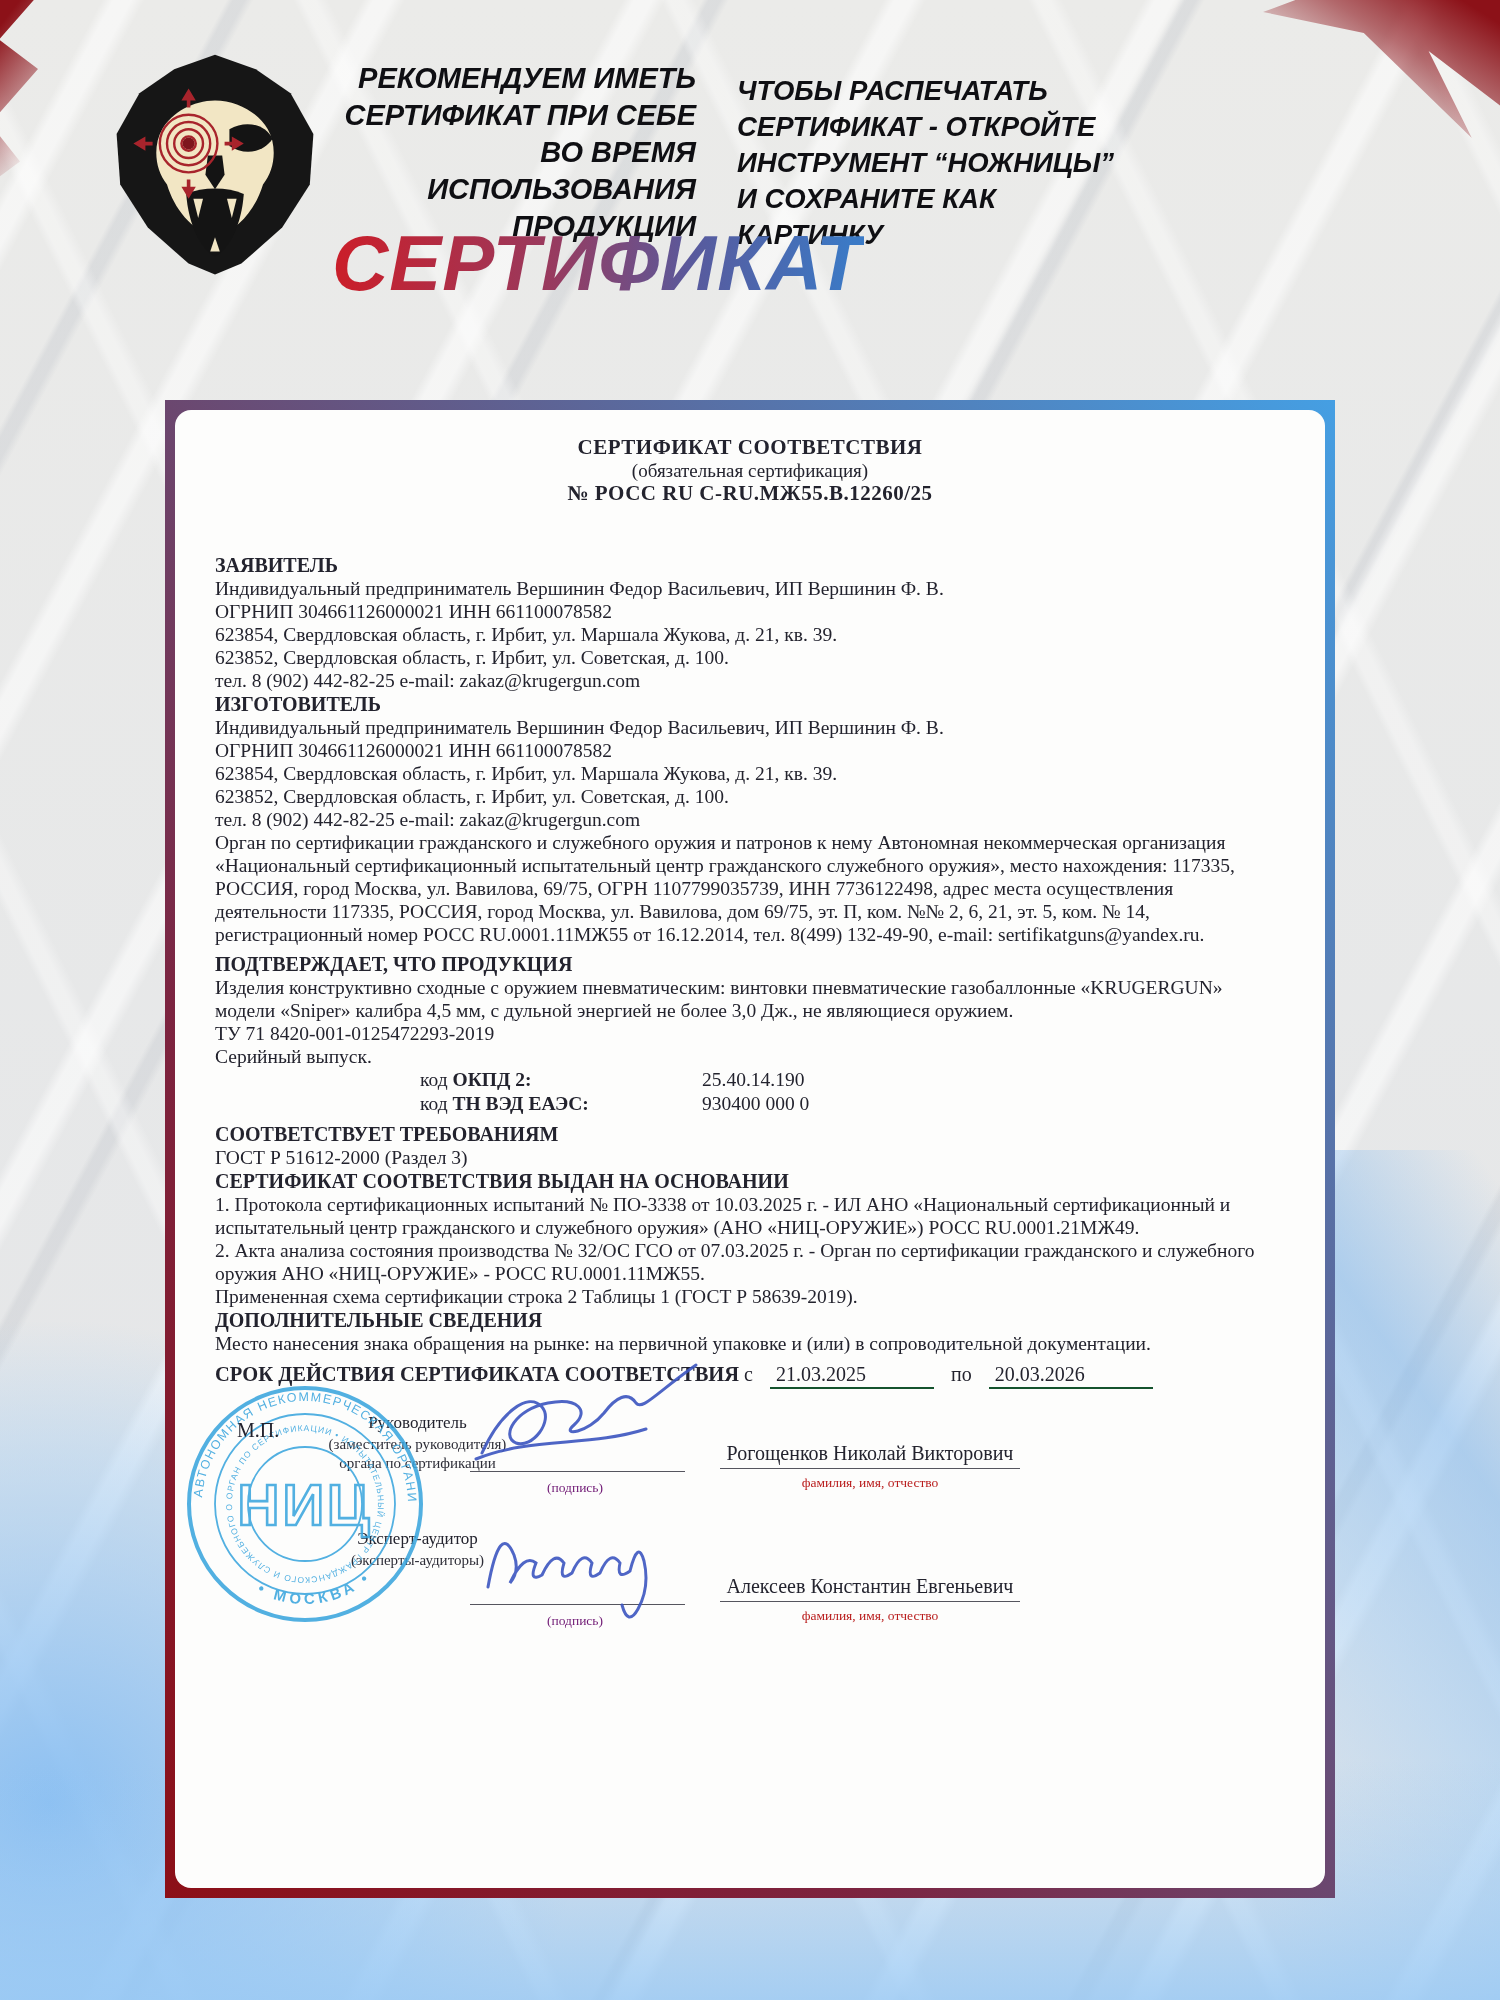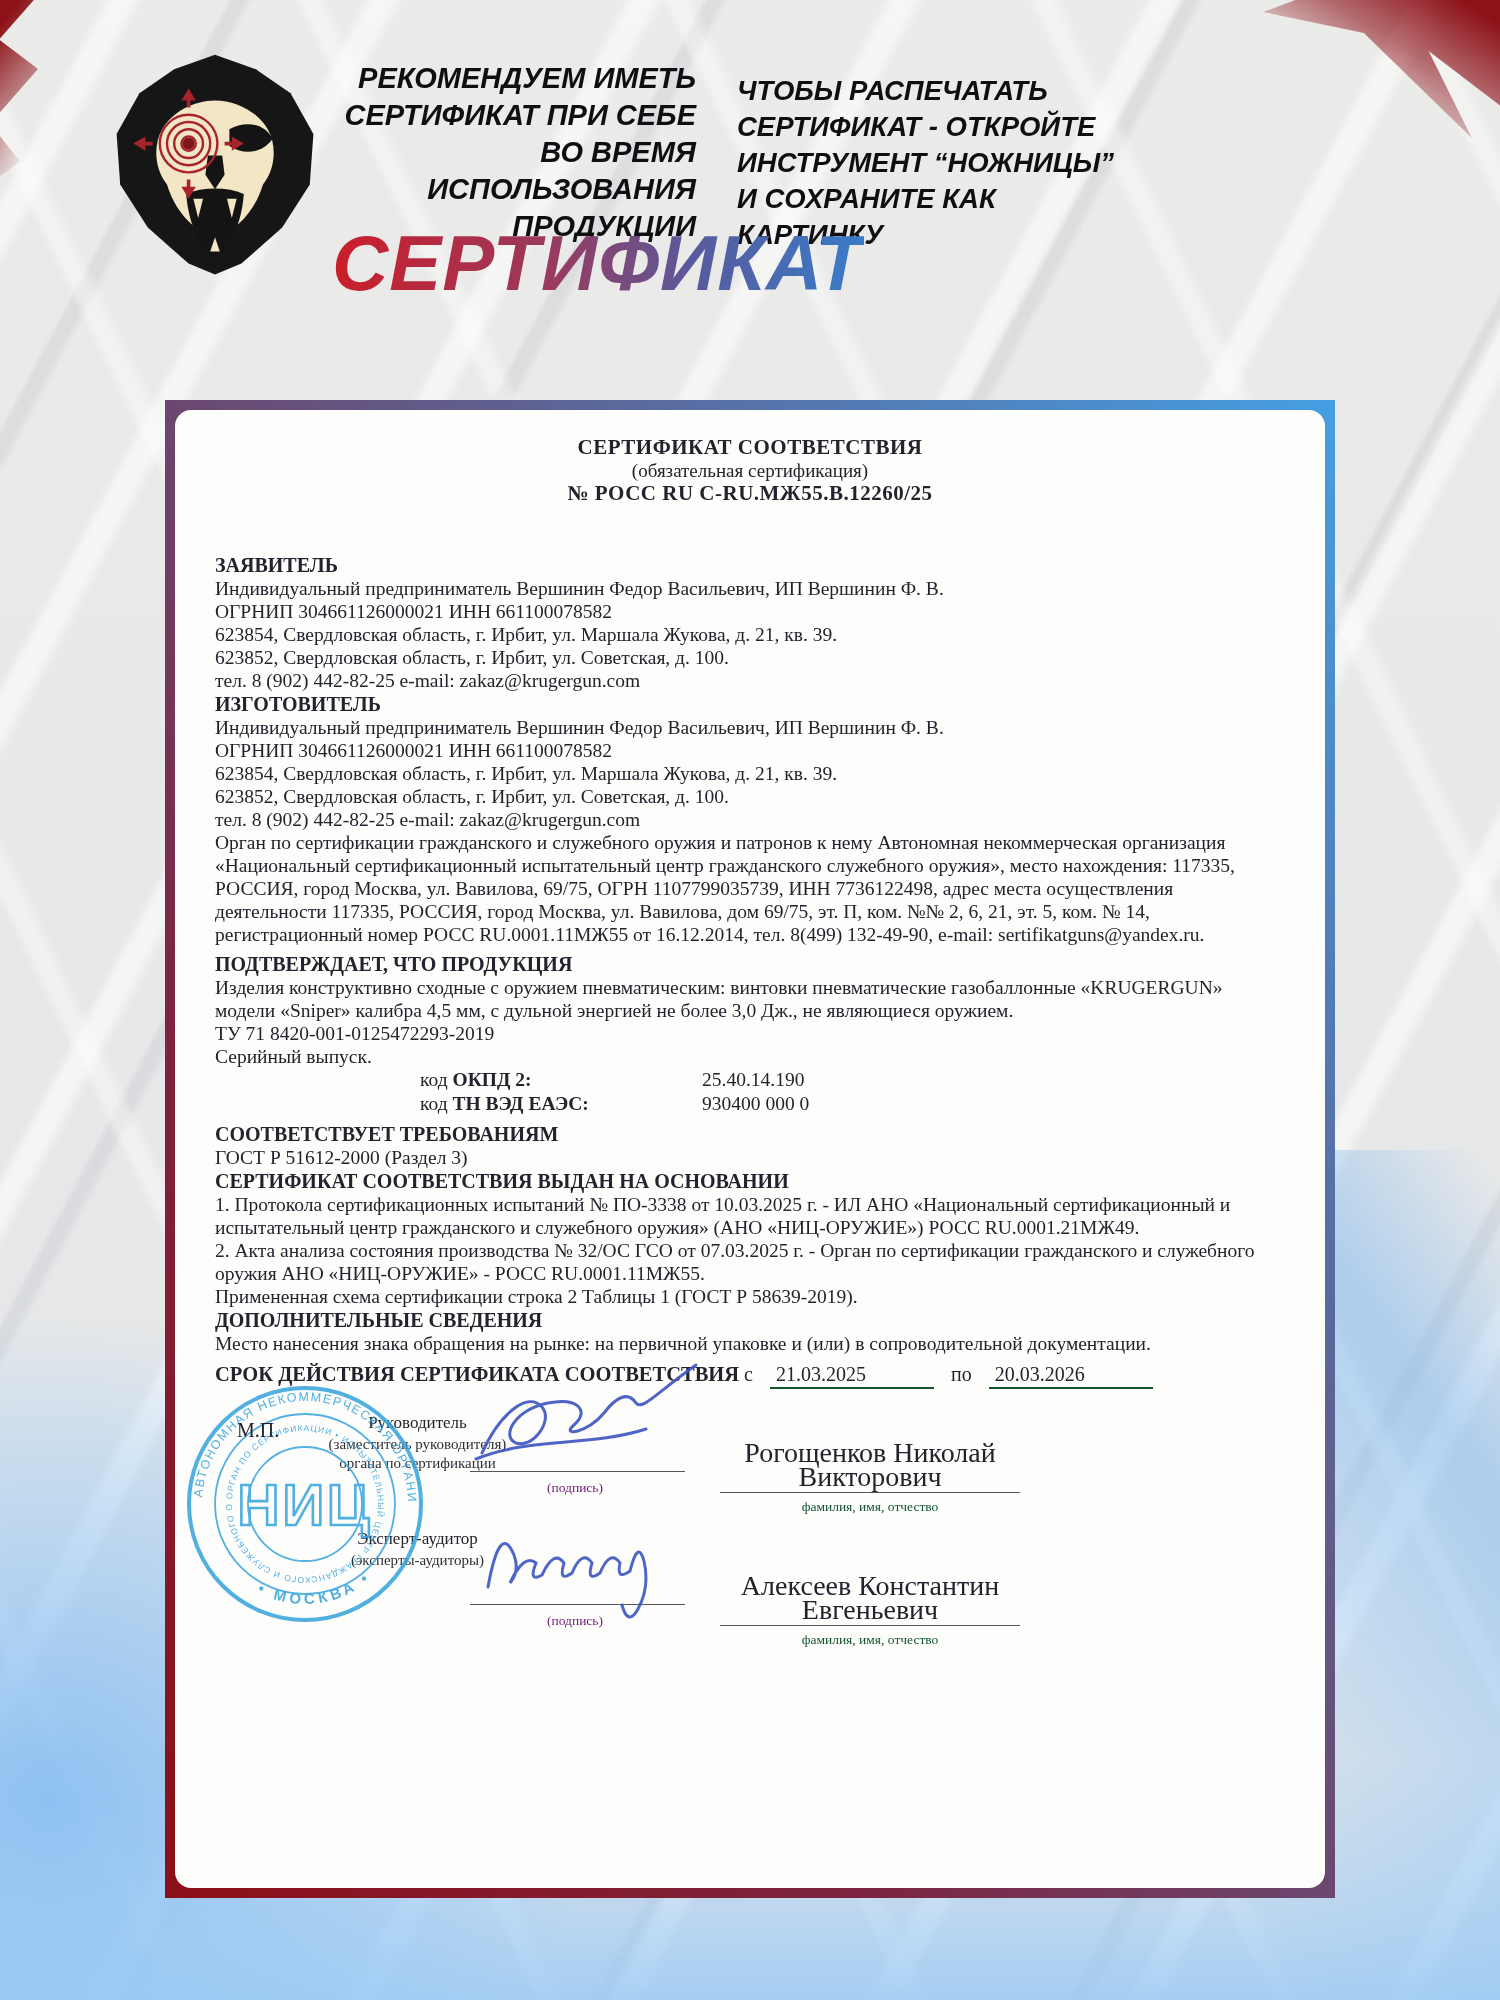--- a/index.html
+++ b/index.html
@@ -86,22 +86,22 @@
   .sig-area { position:relative; height:300px; margin-top:10px; }
   .stamp { position:absolute; left:-35px; top:-20px; width:250px; height:250px; opacity:.85; z-index:2; }
   .mp { position:absolute; left:22px; top:20px; font-size:20px; z-index:3; }
   .role-block { position:absolute; left:85px; width:235px; text-align:center; z-index:1; }
   .role-block .role { font-size:17px; line-height:24px; }
   .role-block .role-sub { font-size:15px; line-height:19px; color:#2e2e38; }
   .sig-svg { position:absolute; z-index:4; }
   .sig-line { position:absolute; border-bottom:1.5px solid #55555e; z-index:1; }
   .sig-caption { position:absolute; font-size:13.5px; color:#701a75; text-align:center; z-index:1; }
   .name-block { position:absolute; width:300px; text-align:center; z-index:1; }
-  .name-block .name { font-size:28px; line-height:24px; border-bottom:1.5px solid #55555e; padding-bottom:3px; }
-  .name-block .name-caption { font-size:13.5px; color:#14532d; margin-top:2px; }
+  .name-block .name { font-size:20px; line-height:24px; border-bottom:1.5px solid #55555e; padding-bottom:3px; }
+  .name-block .name-caption { font-size:13.5px; color:#b91c1c; margin-top:2px; }
 </style>
 </head>
 <body>
 
 <div class="bg-streaks"></div>
 <div class="red-corner-tl"></div>
 <div class="red-corner-tr"></div>
 <div class="blue-wash-left"></div>
 <div class="blue-beam-right"></div>
 <div class="blue-wash-bottom"></div>

